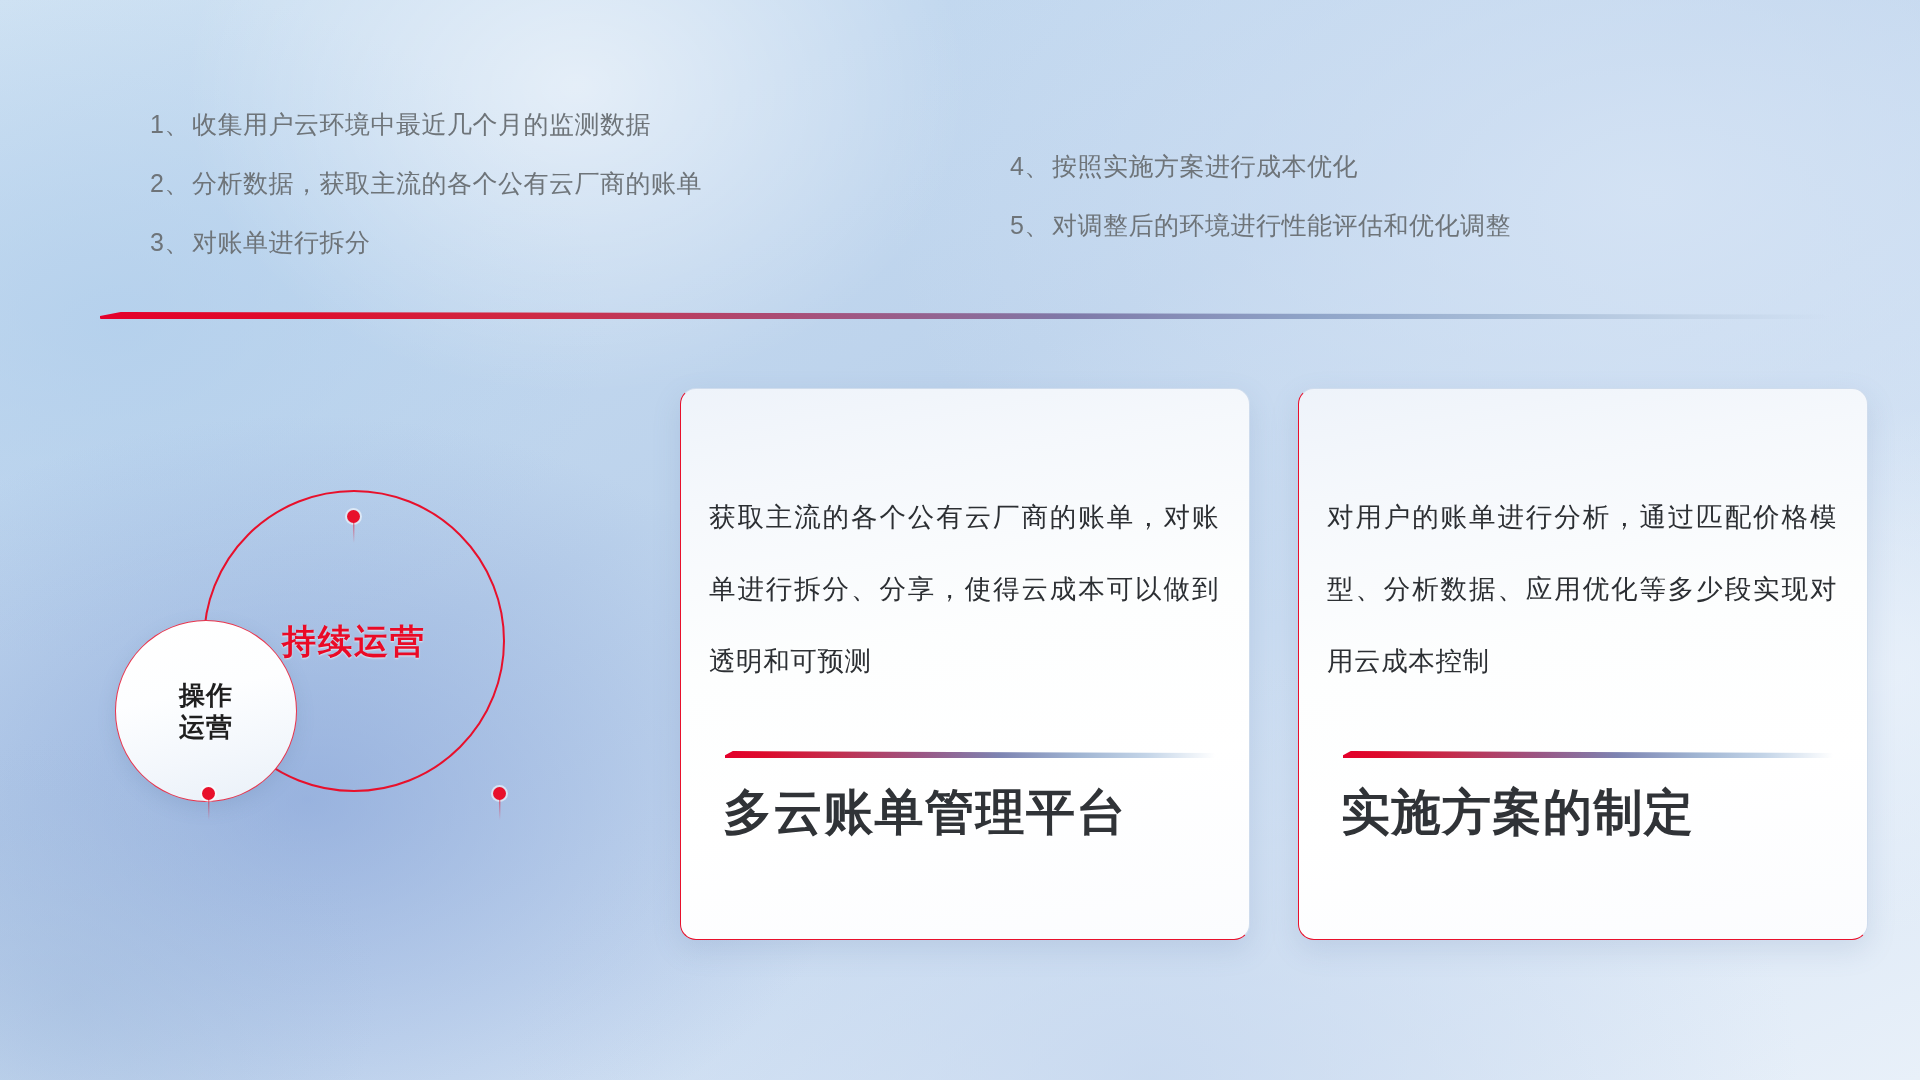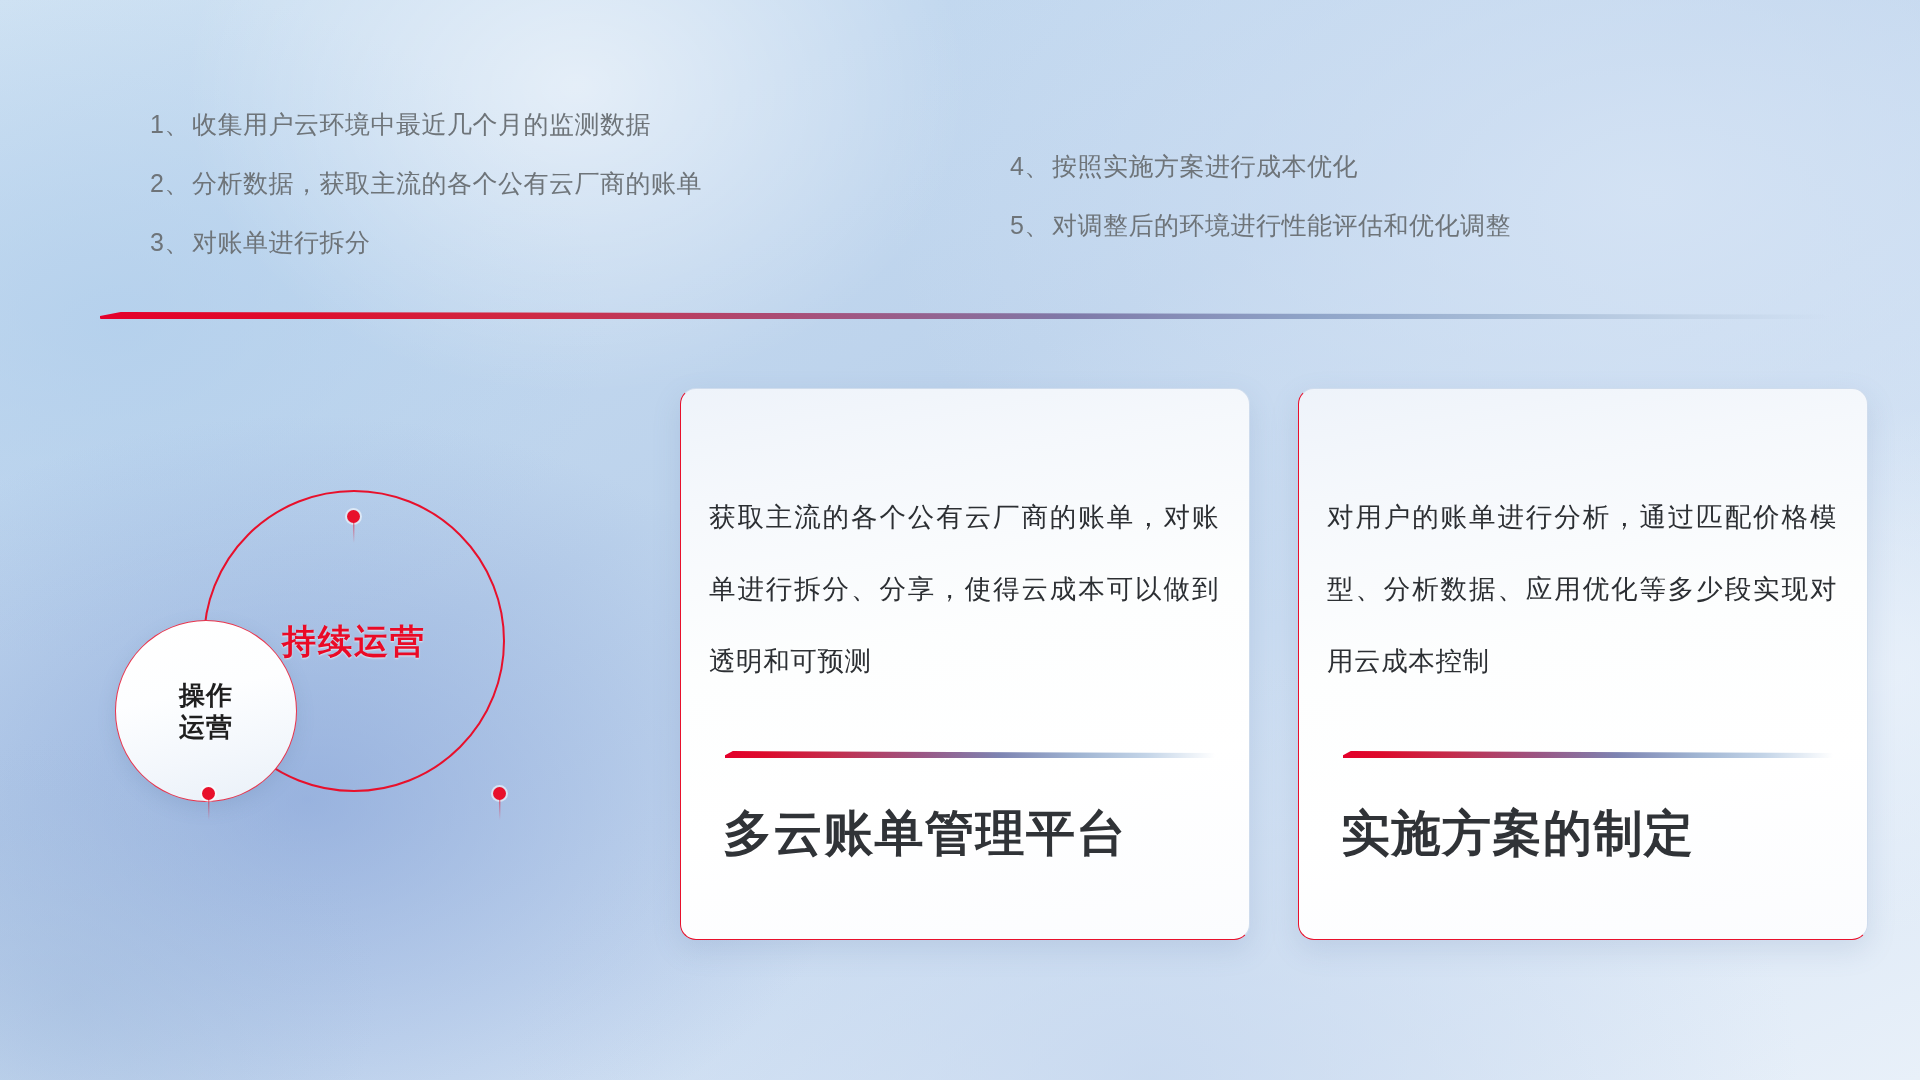--- a/index.html
+++ b/index.html
@@ -209,21 +209,21 @@
     background: linear-gradient(90deg,
         #e4002b 0%, #dd0a2c 8%, #c42c4c 22%,
         #9a5684 40%, #7d84b2 56%, #9fb4d2 72%,
         #c4d5e8 86%, rgba(226,234,245,0) 100%);
     clip-path: polygon(0 60%, 1.6% 0, 100% 30%, 100% 100%, 0 100%);
   }
 
   .card-title {
     position: absolute;
     left: 42px;
-    top: 412px;
+    top: 391px;
     color: #303337;
     font-size: 49px;
     font-weight: 800;
     letter-spacing: 1.5px;
     white-space: nowrap;
   }
 </style>
 </head>
 <body>
 

